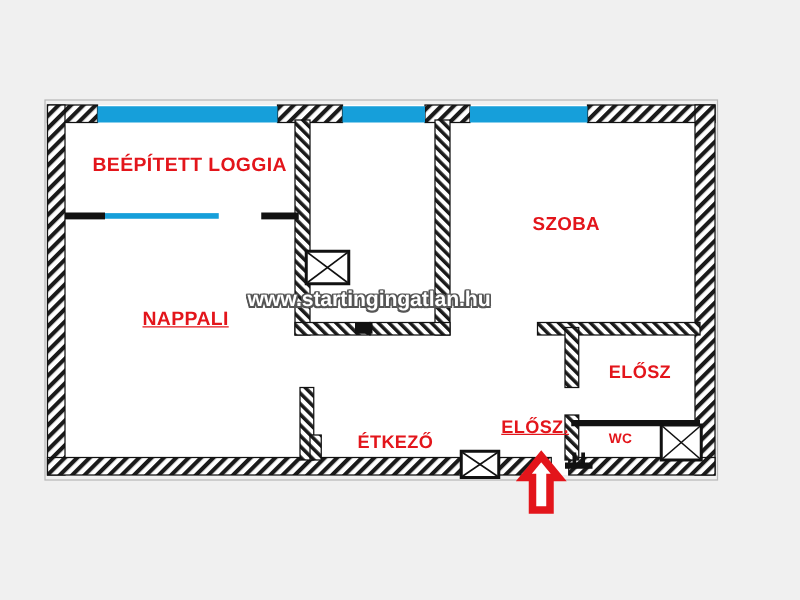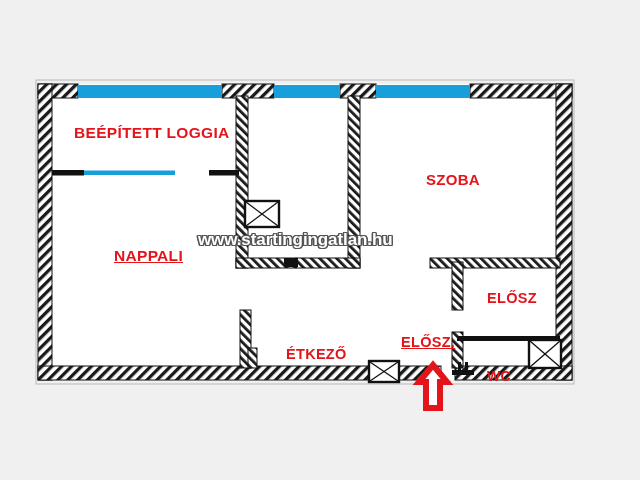--- a/index.html
+++ b/index.html
@@ -47,21 +47,21 @@
     word-break: break-all;
   }
 
   #label-loggia { left: 74px;  top: 125px; font-size: 15.5px; }
   #label-nappali { left: 114px; top: 248px; font-size: 15.5px; text-decoration: underline; }
   #label-konyha { left: 303px; top: 112px; font-size: 15px; }
   #label-szoba  { left: 426px; top: 172px; font-size: 15px; text-align: center; }
   #label-etkezo { left: 286px; top: 323px; font-size: 14.5px; margin-top: 24px; }
   #label-elosz  { left: 401px; top: 335px; font-size: 14.5px; text-decoration: underline; }
   #label-furdo  { left: 487px; top: 291px; font-size: 14.5px; }
-  #label-wc     { left: 487px; top: 369px; font-size: 14px; }
+  #label-wc     { left: 487px; top: 346px; font-size: 11px; }
 
   
   #watermark {
     position: absolute;
     left: 198px;
     top: 230px;
     font-size: 17px;
     font-weight: bold;
     color: #ffffff;
     letter-spacing: -0.1px;

